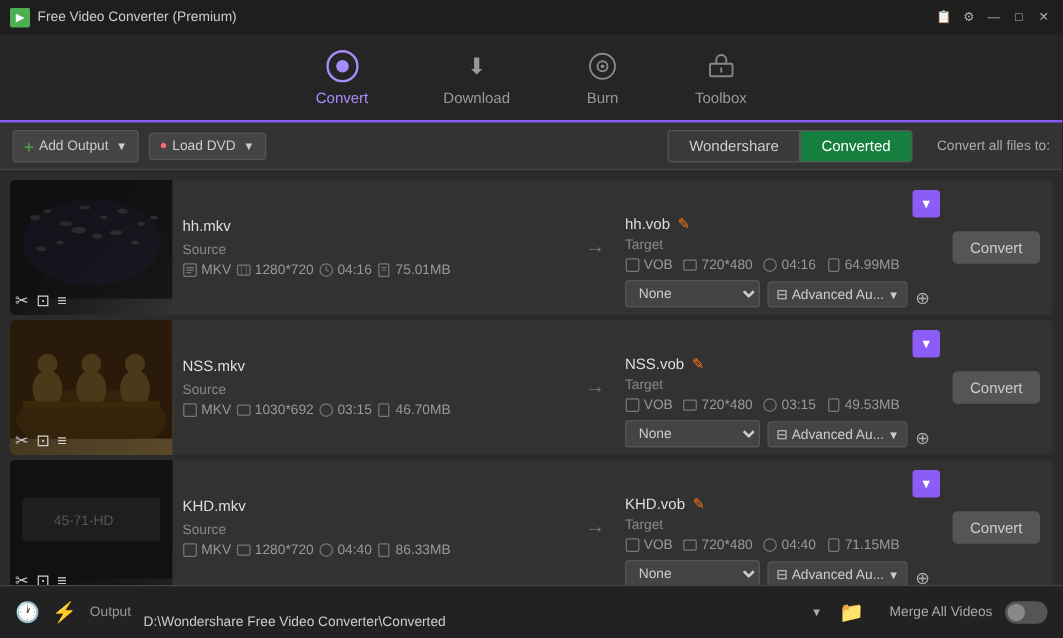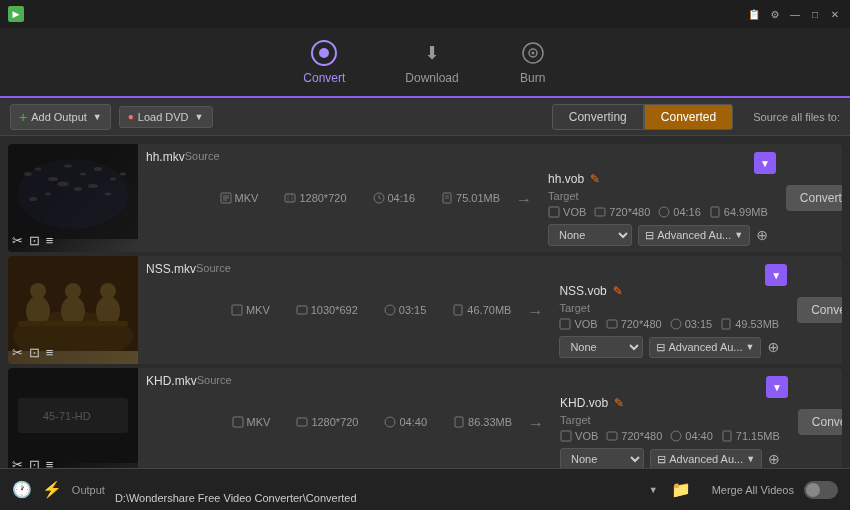--- a/index.html
+++ b/index.html
@@ -118,21 +118,21 @@
     }
     .tab-btn {
       padding: 5px 16px;
       font-size: 12px;
       cursor: pointer;
       border: 1px solid #555;
       color: #ccc;
       background: #3a3a3a;
     }
     .tab-btn.active {
-      background: #a16207;
+      background: #15803d;
       color: white;
     }
     .tab-btn:first-child { border-radius: 3px 0 0 3px; }
     .tab-btn:last-child { border-radius: 0 3px 3px 0; }
     .convert-all-label {
       font-size: 11px;
       color: #aaa;
       margin-left: 12px;
       white-space: nowrap;
     }
@@ -184,32 +184,33 @@
     }
     .thumb-tool-btn {
       color: #ccc;
       font-size: 13px;
       cursor: pointer;
     }
 
     .file-meta {
       flex: 1;
       display: flex;
+      flex-direction: column;
       justify-content: center;
       padding: 6px 8px;
     }
     .file-name {
       font-size: 12px;
       color: #ddd;
       margin-bottom: 6px;
     }
     .source-info {
       display: flex;
       align-items: center;
-      gap: 26px;
+      gap: 4px;
       font-size: 11px;
       color: #999;
     }
     .info-item {
       display: flex;
       align-items: center;
       gap: 3px;
     }
     .arrow-col {
       display: flex;
@@ -260,21 +261,21 @@
       border-radius: 3px;
       display: flex;
       align-items: center;
       justify-content: center;
       cursor: pointer;
       color: white;
       font-size: 10px;
     }
     .target-bottom {
       display: flex;
-      align-items: center;
+      align-items: flex-end;
       gap: 6px;
       margin-top: 6px;
     }
     .effect-select {
       background: #444;
       border: 1px solid #555;
       color: #ccc;
       font-size: 11px;
       padding: 3px 6px;
       border-radius: 3px;
@@ -380,20 +381,21 @@
 
     
     .birds-svg { opacity: 0.8; }
   </style>
 </head>
 <body>
 
 <div id="title-bar">
   <div class="title-left">
     <div class="title-icon">▶</div>
+    <span>Free Video Converter (Premium)</span>
   </div>
   <div class="window-controls">
     <div class="win-btn">📋</div>
     <div class="win-btn">⚙</div>
     <div class="win-btn">—</div>
     <div class="win-btn">□</div>
     <div class="win-btn">✕</div>
   </div>
 </div>
 
@@ -414,38 +416,48 @@
   <div class="nav-item">
     <div class="nav-icon">
       <svg width="24" height="24" viewBox="0 0 24 24">
         <circle cx="12" cy="12" r="10" fill="none" stroke="#888" stroke-width="1.5"></circle>
         <circle cx="12" cy="12" r="4" fill="none" stroke="#888" stroke-width="1.5"></circle>
         <circle cx="12" cy="12" r="1.5" fill="#888"></circle>
       </svg>
     </div>
     <span>Burn</span>
   </div>
+  <div class="nav-item">
+    <div class="nav-icon">
+      <svg width="24" height="24" viewBox="0 0 24 24">
+        <rect x="3" y="10" width="18" height="10" rx="1" fill="none" stroke="#888" stroke-width="1.5"></rect>
+        <path d="M8 10V7a4 4 0 018 0v3" fill="none" stroke="#888" stroke-width="1.5"></path>
+        <line x1="12" y1="13" x2="12" y2="17" stroke="#888" stroke-width="1.5"></line>
+      </svg>
+    </div>
+    <span>Toolbox</span>
+  </div>
 </div>
 
 <div id="toolbar">
   <div class="toolbar-btn">
     <span class="plus">+</span>
     <span>Add Output</span>
     <span style="font-size:9px; margin-left:2px;">▼</span>
   </div>
   <div class="toolbar-btn">
     <span class="dot">●</span>
     <span>Load DVD</span>
     <span style="font-size:9px; margin-left:2px;">▼</span>
   </div>
   <div class="tab-group">
-    <div class="tab-btn">Converting</div>
+    <div class="tab-btn">Wondershare</div>
     <div class="tab-btn active">Converted</div>
   </div>
-  <span class="convert-all-label">Source all files to:</span>
+  <span class="convert-all-label">Convert all files to:</span>
 </div>
 
 <div id="file-list">
 
   <div class="file-row">
     <div class="file-thumb thumb-1">
       <svg width="130" height="95" viewBox="0 0 130 95" class="birds-svg">
         <rect width="130" height="95" fill="#111"></rect>
         <ellipse cx="65" cy="50" rx="55" ry="35" fill="#1a1a2e" opacity="0.5"></ellipse>
 

